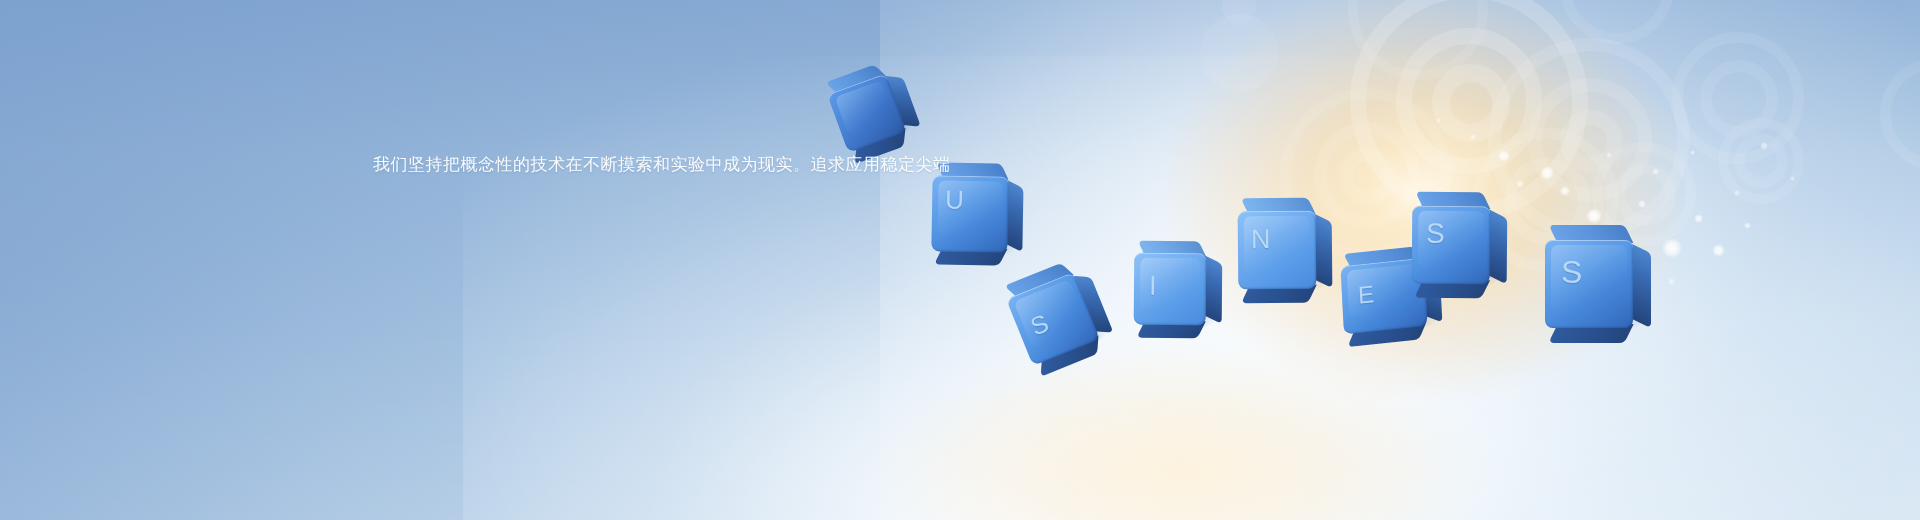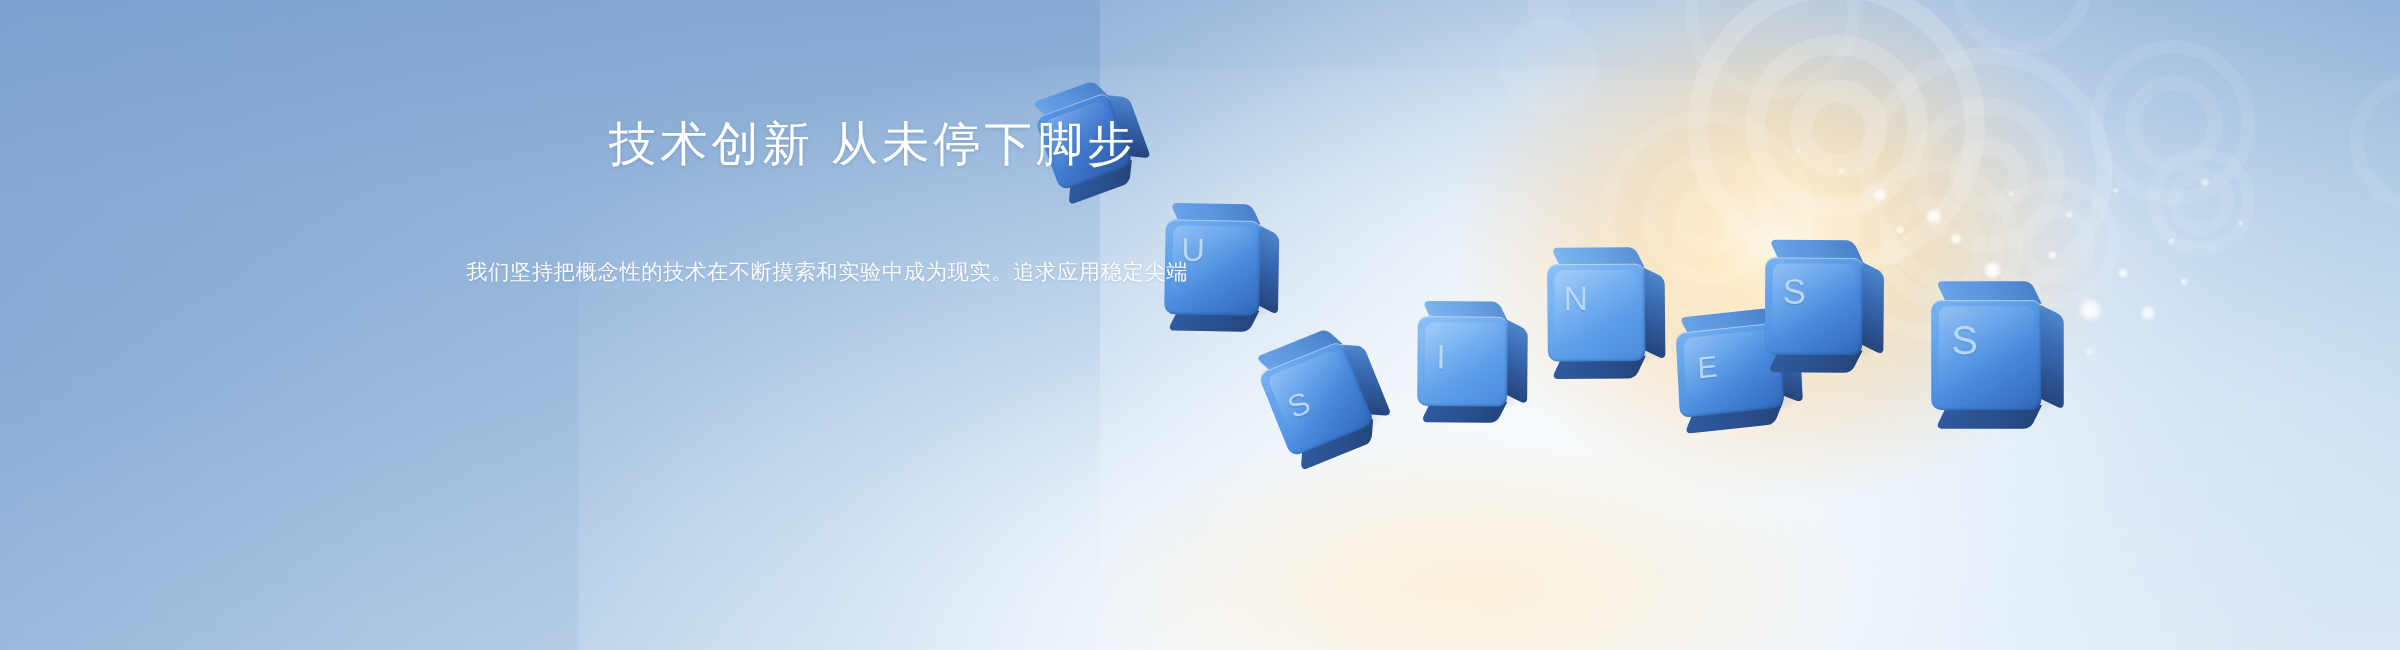--- a/index.html
+++ b/index.html
@@ -154,21 +154,21 @@
   }
   .subcopy {
     margin: 58px 0 0 0;
     font-size: 17px;
     line-height: 36px;
     font-weight: 400;
     letter-spacing: 0.5px;
     color: rgba(255,255,255,0.95);
     text-shadow: 0 1px 2px rgba(70,105,150,0.22);
   }
-  .subcopy .ln { display: block; white-space: nowrap; }
+  .subcopy .ln { display: block; white-space: nowrap; font-family: Liberation Mono, monospace; }
 
   
   .keys { position: absolute; inset: 0; z-index: 6; }
 
   .key {
     position: absolute;
     width: 100px;
     height: 100px;
   }
   .key .stage {
@@ -444,19 +444,18 @@
         <div class="face-bottom" style="left:8px; bottom:-15px; width:76px; height:19px;"></div>
         <div class="face-front">
           <span class="key-letter" style="font-size:32px; left:16px; top:16px;">S</span>
         </div>
       </div>
     </div>
 
   </div>
 
   <div class="copy">
-    <h1 class="headline">技术创新  从未停下脚步</h1>
     <div class="subcopy">
       <span class="ln">我们坚持把概念性的技术在不断摸索和实验中成为现实。追求应用稳定尖端</span>
     </div>
   </div>
 
 </div>
 
 </body></html>

